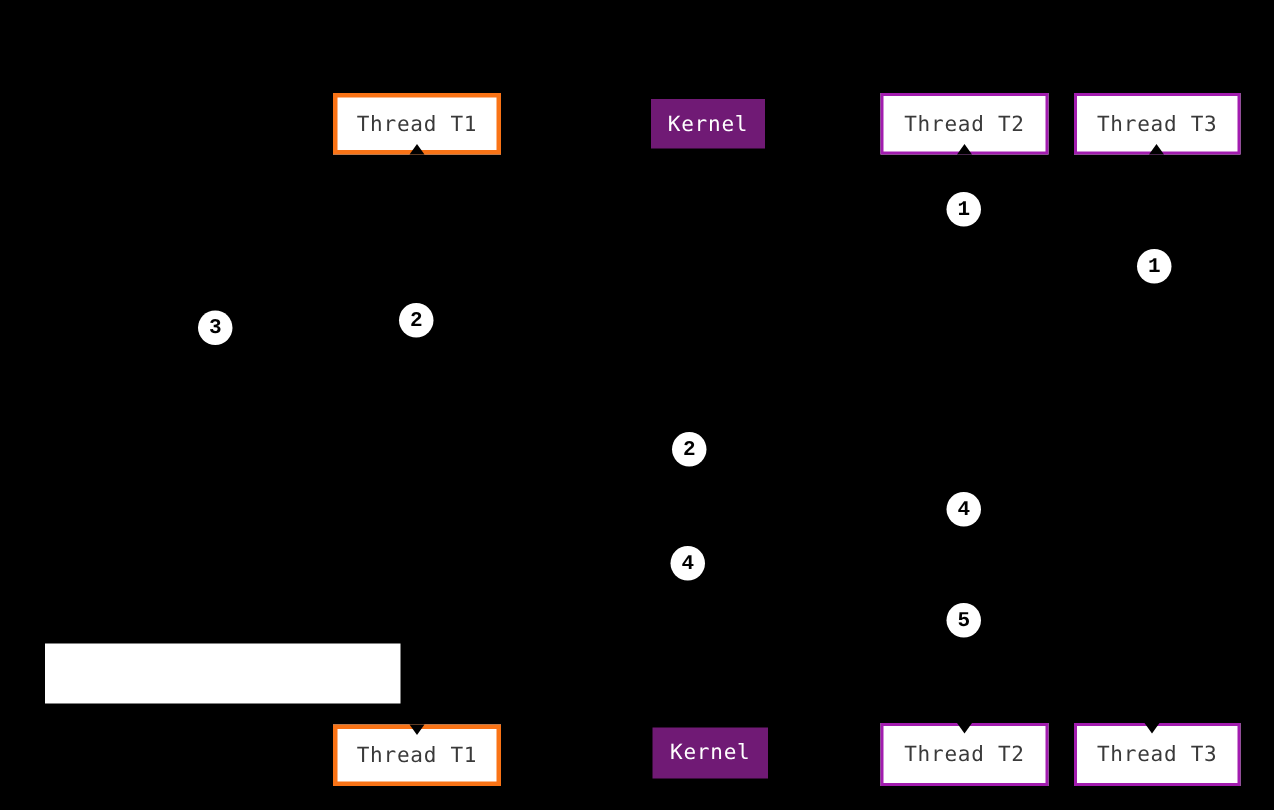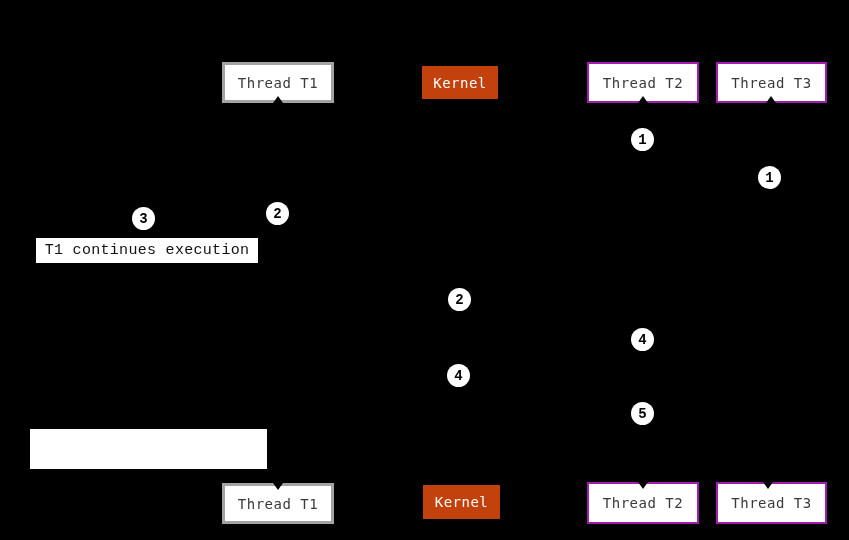--- a/index.html
+++ b/index.html
@@ -16,26 +16,27 @@
     box-sizing: border-box;
     background: #ffffff;
     color: #3a3a3a;
     display: flex;
     align-items: center;
     justify-content: center;
     font-size: 14px;
     letter-spacing: 0.5px;
     white-space: nowrap;
   }
-  .border-red  { border: 3px solid #a3a3a3; }
+  .border-red  { border: 3px solid #f97316; }
   .border-blue { border: 2px solid #a21caf; }
   .kernel {
-    background: #c2410c;
+    background: #701a75;
     color: #ffffff;
     border: none;
+    margin-left: 12px;
   }
   .t1-top     { left: 222px; top: 62px;  width: 112px; height: 41px; }
   .kernel-top { left: 422px; top: 66px;  width: 76px;  height: 33px; }
   .t2-top     { left: 587px; top: 62px;  width: 112px; height: 41px; }
   .t3-top     { left: 716px; top: 62px;  width: 111px; height: 41px; }
   .t1-bot     { left: 222px; top: 483px; width: 112px; height: 41px; }
   .kernel-bot { left: 423px; top: 485px; width: 77px;  height: 34px; }
   .t2-bot     { left: 587px; top: 482px; width: 112px; height: 42px; }
   .t3-bot     { left: 716px; top: 482px; width: 111px; height: 42px; }
 
@@ -130,21 +131,20 @@
 
   <div class="marker m1-t2">1</div>
   <div class="marker m1-t3">1</div>
   <div class="marker m2-t1">2</div>
   <div class="marker m3-t1">3</div>
   <div class="marker m2-mid">2</div>
   <div class="marker m4-t2">4</div>
   <div class="marker m4-mid">4</div>
   <div class="marker m5-t2">5</div>
 
-  <div class="annotation">T1 continues execution</div>
 
   <div class="blank-box"></div>
 
   <div class="notch up n-t1-top"></div>
   <div class="notch up n-t2-top"></div>
   <div class="notch up n-t3-top"></div>
   <div class="notch down n-t1-bot"></div>
   <div class="notch down n-t2-bot"></div>
   <div class="notch down n-t3-bot"></div>
 

